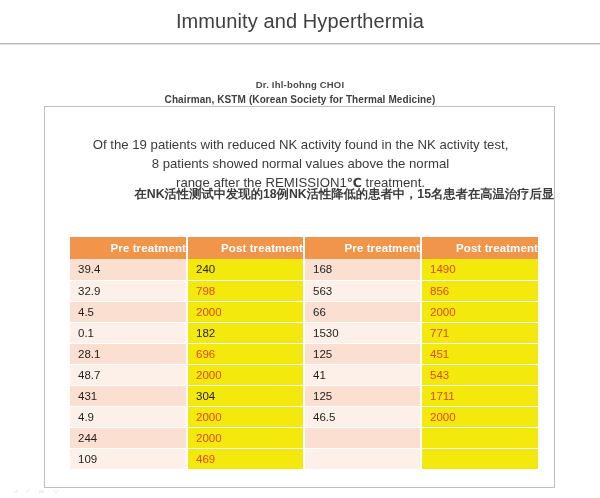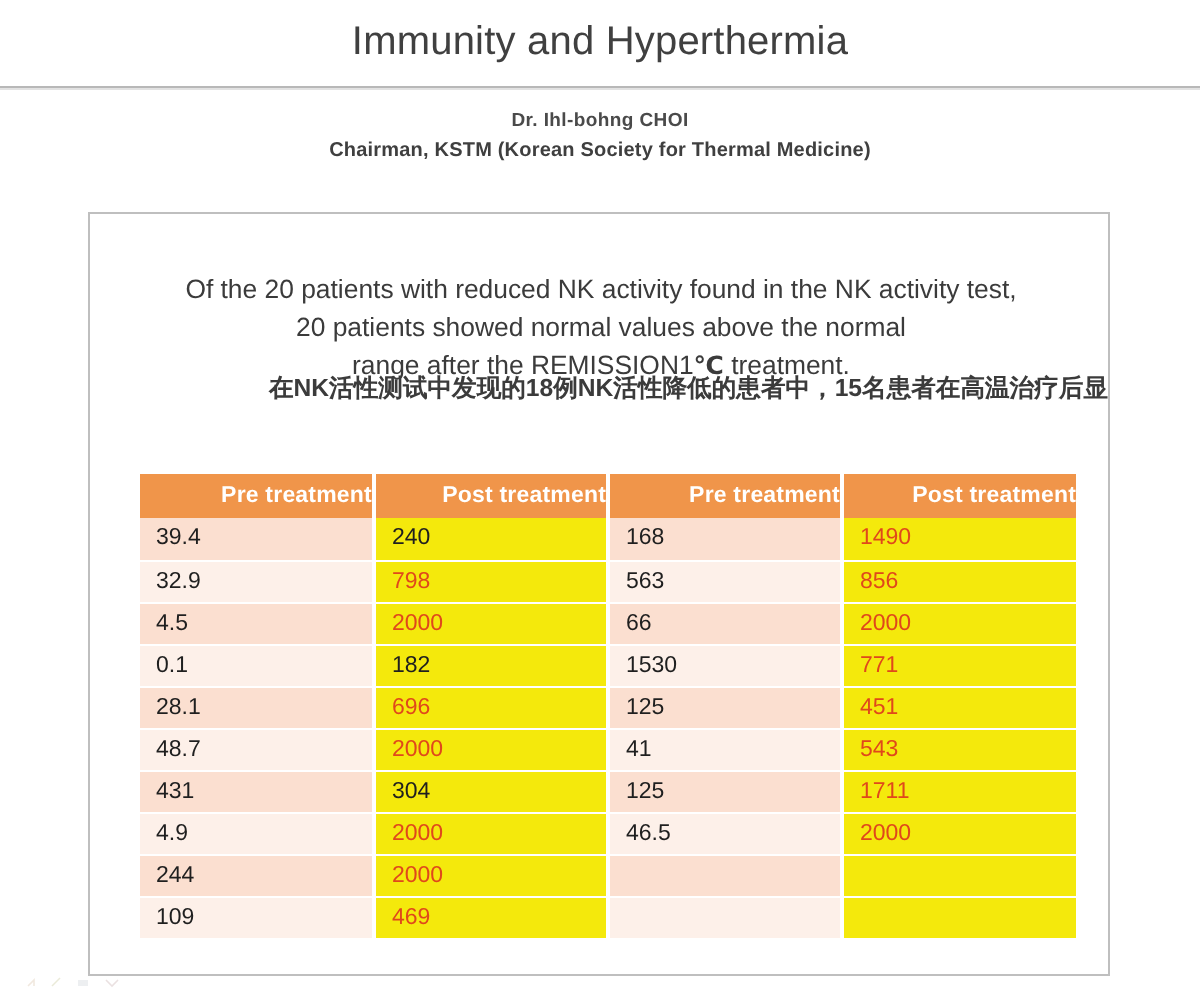--- a/index.html
+++ b/index.html
@@ -49,20 +49,21 @@
     left: 0; top: 54px;
     width: 600px;
     text-align: center;
   }
   .author-name {
     font-size: 9.5px;
     font-weight: 700;
     color: #4a4a4a;
     letter-spacing: 0.2px;
     line-height: 14px;
+    margin-top: 24px;
   }
   .author-role {
     font-size: 10px;
     font-weight: 700;
     color: #3f3f3f;
     letter-spacing: 0.1px;
     line-height: 15px;
   }
 
   
@@ -161,22 +162,22 @@
   <div class="title-rule"></div>
 
   <div class="author-block">
     <div class="author-name">Dr. Ihl-bohng  CHOI</div>
     <div class="author-role">Chairman, KSTM (Korean Society for Thermal Medicine)</div>
   </div>
 
   <div class="panel">
 
     <div class="paragraph-en">
-      <span>Of the 20 patients with reduced NK activity found in the NK activity test,</span><br>
-      <span>20  patients showed normal values above the normal</span><br>
+      <span>Of the 19 patients with reduced NK activity found in the NK activity test,</span><br>
+      <span>8  patients showed normal values above the normal</span><br>
       <span>range after the REMISSION1</span><span class="deg">℃</span><span> treatment.</span>
     </div>
 
     <div class="paragraph-cn">
       <span>在NK活性测试中发现的18例NK活性降低的患者中，15名患者在高温治疗后显</span><br>
     </div>
 
     <table class="data-table">
       <colgroup>
           <col>

